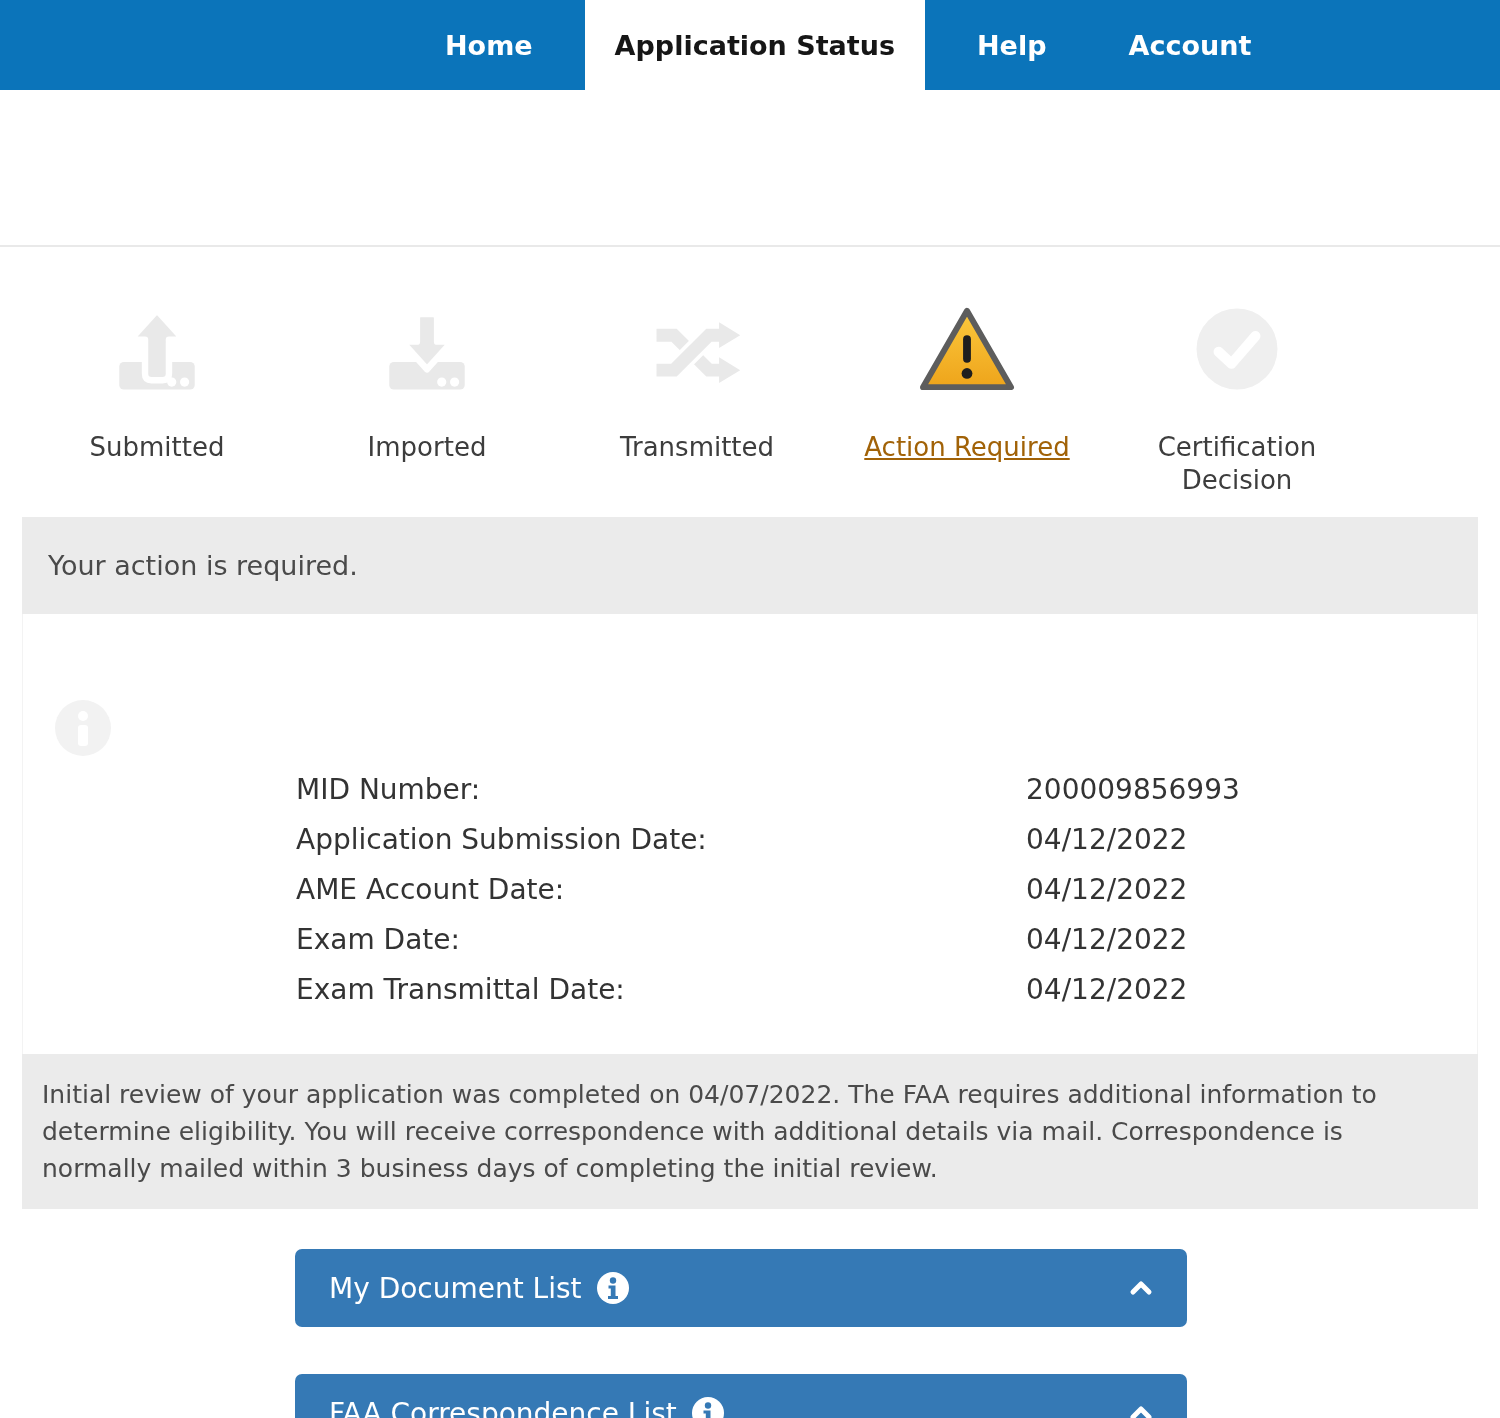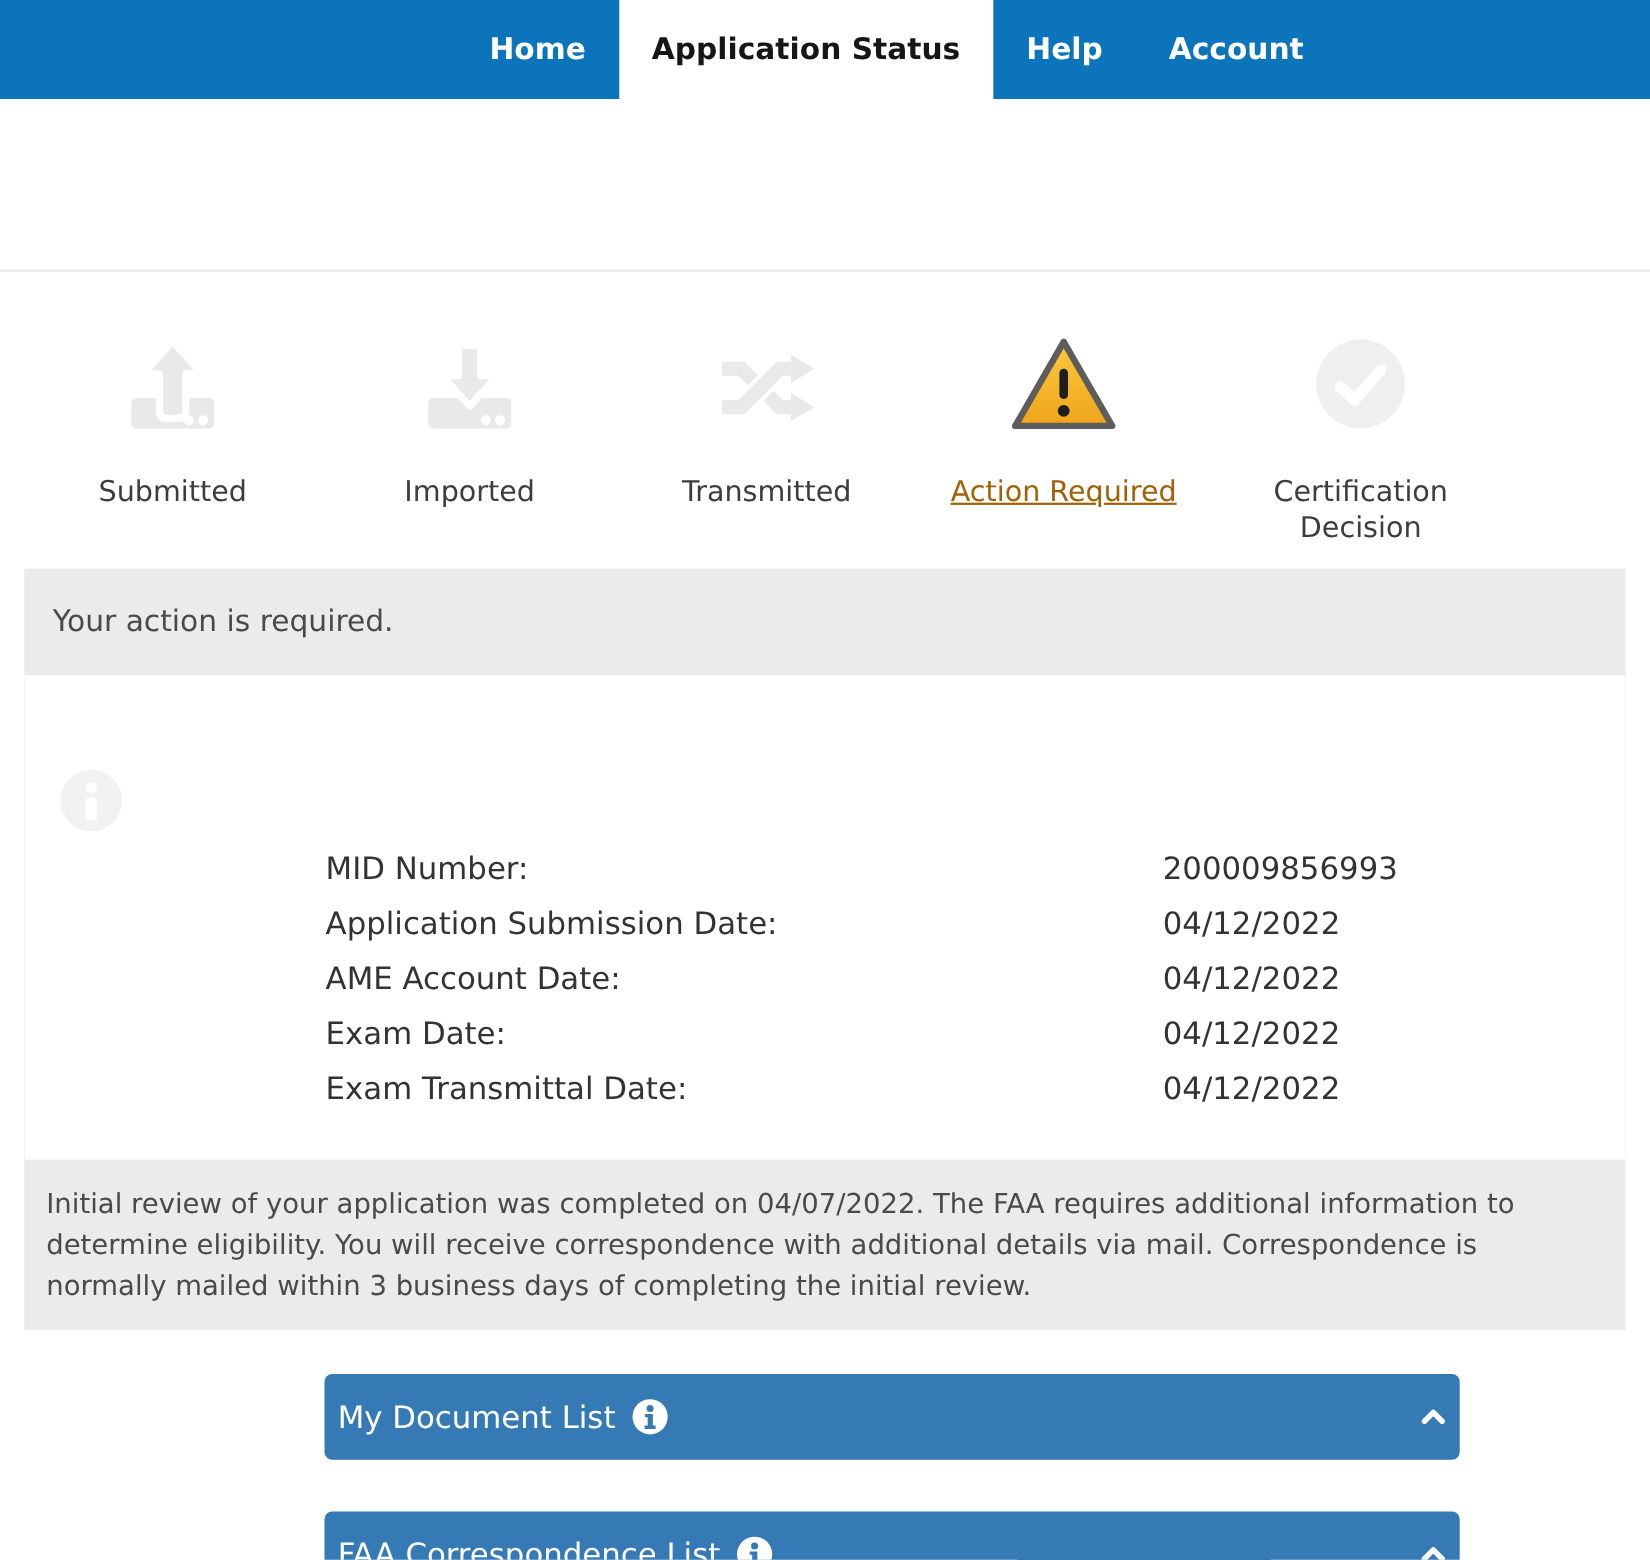--- a/index.html
+++ b/index.html
@@ -8,20 +8,21 @@
     width: 1500px; height: 1418px;
     font-family: "DejaVu Sans", "Liberation Sans", sans-serif;
     overflow: hidden; position: relative;
   }
 
   
   .navbar {
     height: 90px; background: #0b74ba;
     display: flex; align-items: stretch;
     padding-left: 415px;
+    gap: 22px;
   }
   .nav-item {
     display: flex; align-items: center;
     padding: 0 30px;
     color: #ffffff; font-size: 27px; font-weight: bold;
     text-decoration: none; cursor: pointer; white-space: nowrap;
   }
   .nav-item.active { background: #ffffff; color: #161616; padding: 12px 30px; }
 
   .top-spacer { height: 155px; background: #ffffff; }
@@ -47,35 +48,35 @@
     font-size: 27px; color: #4a4a4a;
   }
 
   
   .detail-panel {
     position: relative; background: #ffffff;
     border-left: 1px solid #f3f3f3; border-right: 1px solid #f3f3f3;
     padding: 150px 0 40px 273px;
   }
   .info-faint { position: absolute; left: 32px; top: 86px; }
-  .kv-row { display: flex; align-items: center; height: 50px; font-size: 28px; color: #333333; gap: 31px; }
+  .kv-row { display: flex; align-items: center; height: 50px; font-size: 28px; color: #333333; }
   .kv-label { width: 730px; }
   .kv-value { white-space: nowrap; }
 
   
   .notice {
     background: #ebebeb; padding: 22px 30px 22px 20px;
     font-size: 25px; line-height: 37px; color: #4a4a4a;
   }
 
   
   .accordion {
-    margin: 40px 0 0 273px; width: 1032px; height: 78px;
+    margin: 40px 0 0 273px; width: 892px; height: 78px;
     background: #3579b5; border-radius: 7px;
-    display: flex; align-items: center; padding: 0 12px;
+    display: flex; align-items: center; padding: 0 34px;
     cursor: pointer;
   }
   .accordion + .accordion { margin-top: 47px; }
   .acc-title { color: #ffffff; font-size: 28px; white-space: nowrap; }
   .acc-info { margin-left: 14px; display: flex; align-items: center; }
   .acc-chevron { margin-left: auto; display: flex; align-items: center; }
 </style>
 </head>
 <body>
 

